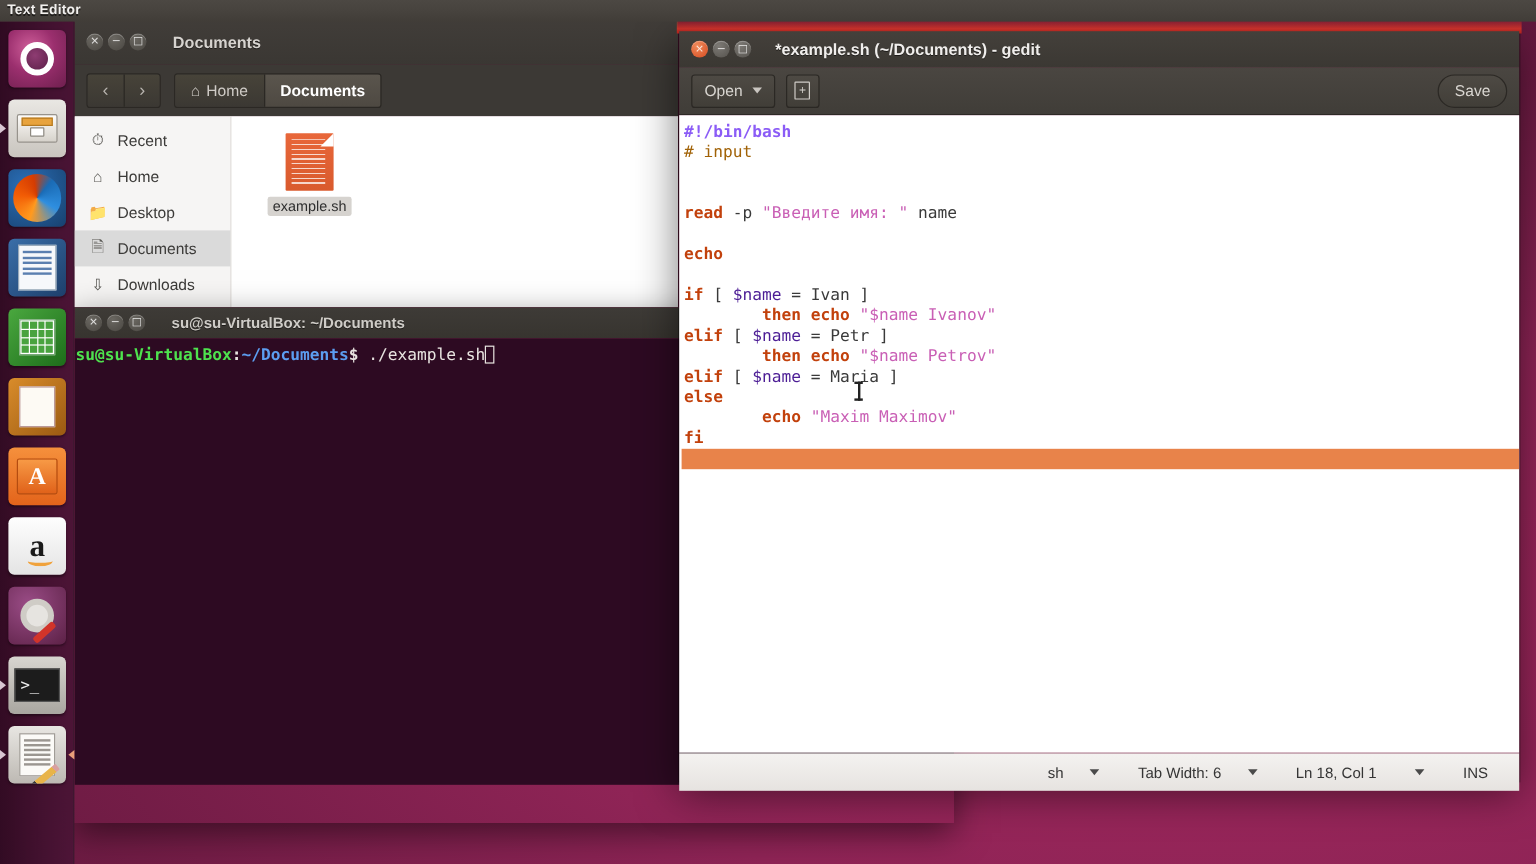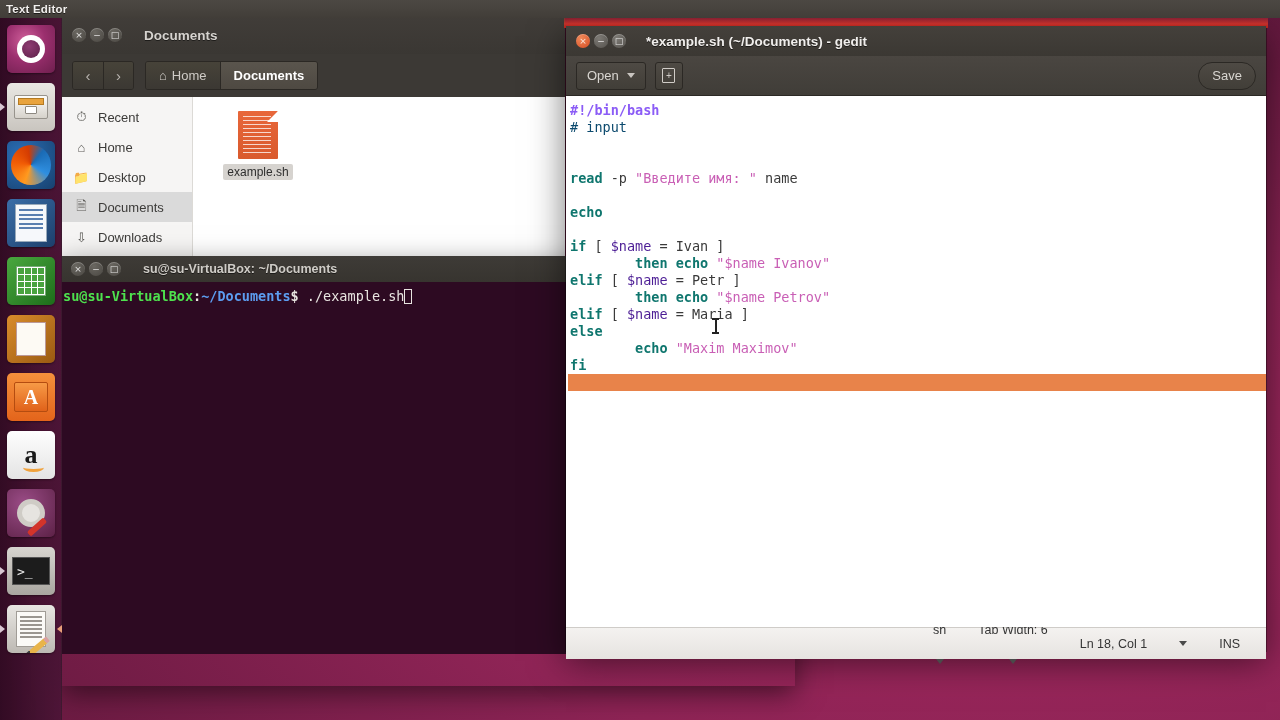--- a/index.html
+++ b/index.html
@@ -302,32 +302,32 @@
   #gedit .editor {
     height: 531px; background:#fff;
     font-family: "DejaVu Sans Mono", monospace;
     font-size: 13.5px; line-height: 17px;
     padding: 6px 0 0 2px;
     position: relative; overflow: hidden;
   }
   .cline { white-space: pre; padding-left: 2px; }
   .cline.hl { background:#e8834a; height: 17px; }
   .k-shebang { color:#8b5cf6; font-weight:bold; }
-  .k-comment { color:#0c4a6e; }
-  .k-kw      { color:#0f766e; font-weight:bold; }
+  .k-comment { color:#a16207; }
+  .k-kw      { color:#c2410c; font-weight:bold; }
   .k-str     { color:#c95fb5; }
   .k-var     { color:#4c1d95; }
   .k-plain   { color:#3a3a3a; }
   #gedit .statusbar {
     height: 32px; background: linear-gradient(to bottom,#f4f2f0,#e6e3e0);
     border-top:1px solid #cfccc8;
     display:flex; align-items:center; justify-content:flex-end;
     gap: 0; padding-right: 10px; font-size:12.5px; color:#353535;
   }
-  .sbcell { display:flex; align-items:center; gap:22px; padding: 0 16px; flex-direction: column; }
+  .sbcell { display:flex; align-items:center; gap:22px; padding: 0 16px; }
   .scaret { width:0;height:0;border-left:4px solid transparent;border-right:4px solid transparent;border-top:5px solid #4a4a4a; }
 
   
   .ibeam {
     position:absolute; left:146px; top:222px;
     width:7px; height:16px; z-index:5;
   }
   .ibeam::before, .ibeam::after {
     content:""; position:absolute; left:0; width:7px; height:2px; background:#222;
   }

